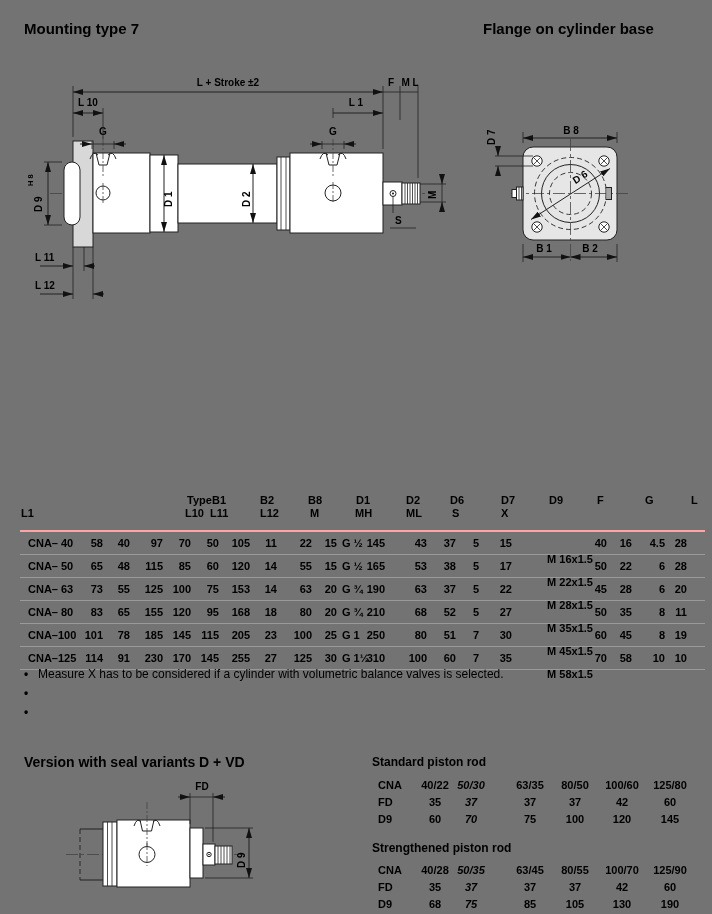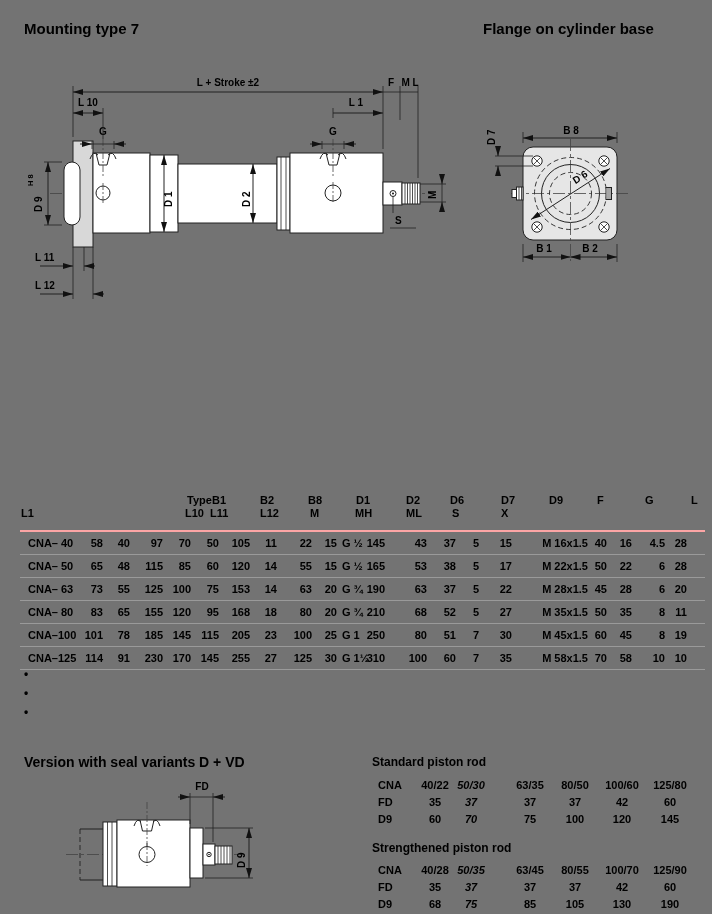--- a/index.html
+++ b/index.html
@@ -27,21 +27,21 @@
   .trow{position:relative;height:22px;border-bottom:1px solid #9a9a9a;}
   .tc{position:absolute;top:0;height:22px;line-height:22px;font-size:11px;font-weight:bold;
       text-align:right;white-space:nowrap;}
   .c0{left:8px;width:50px;text-align:left;}
   .c1{left:55px;width:28px;} .c2{left:82px;width:28px;} .c3{left:111px;width:32px;}
   .c4{left:143px;width:28px;} .c5{left:167px;width:32px;} .c6{left:196px;width:34px;}
   .c7{left:229px;width:28px;} .c8{left:258px;width:34px;} .c9{left:289px;width:28px;}
   .c10{left:322px;width:40px;text-align:left;}
   .c11{left:337px;width:28px;} .c12{left:373px;width:34px;} .c13{left:404px;width:32px;}
   .c14{left:431px;width:28px;} .c15{left:460px;width:32px;}
-  .c16{left:508px;width:60px;text-align:right;}
+  .c16{left:520px;width:60px;text-align:center;margin-top:16px;}
   .c17{left:551px;width:36px;} .c18{left:584px;width:28px;} .c19{left:613px;width:32px;}
   .c20{left:635px;width:32px;}
   .note{position:absolute;left:24px;top:665px;width:660px;}
   .note-title{font-size:13px;font-weight:bold;margin:0 0 8px 0;}
   .note-item{display:flex;font-size:12px;line-height:19px;}
   .bullet{width:14px;font-weight:bold;}
   .seal-title{position:absolute;left:24px;top:754px;font-size:14px;font-weight:bold;white-space:nowrap;}
   .rod-tables{position:absolute;left:372px;top:755px;width:335px;}
   .rt-title{position:absolute;left:0;font-size:12px;font-weight:bold;white-space:nowrap;}
   .rt-body{position:absolute;left:0;width:335px;}
@@ -394,20 +394,21 @@
           <span class="tc c18">58</span>
           <span class="tc c19">10</span>
           <span class="tc c20">10</span>
         </div>
       </div>
   </div>
 
   <div class="note">
     <div class="note-item">
       <span class="bullet">•</span>
+      <span>Measure X has to be considered if a cylinder with volumetric balance valves is selected.</span>
     </div>
     <div class="note-item">
       <span class="bullet">•</span>
     </div>
     <div class="note-item">
       <span class="bullet">•</span>
     </div>
   </div>
 
   <div class="seal-title">Version with seal variants D + VD</div>

